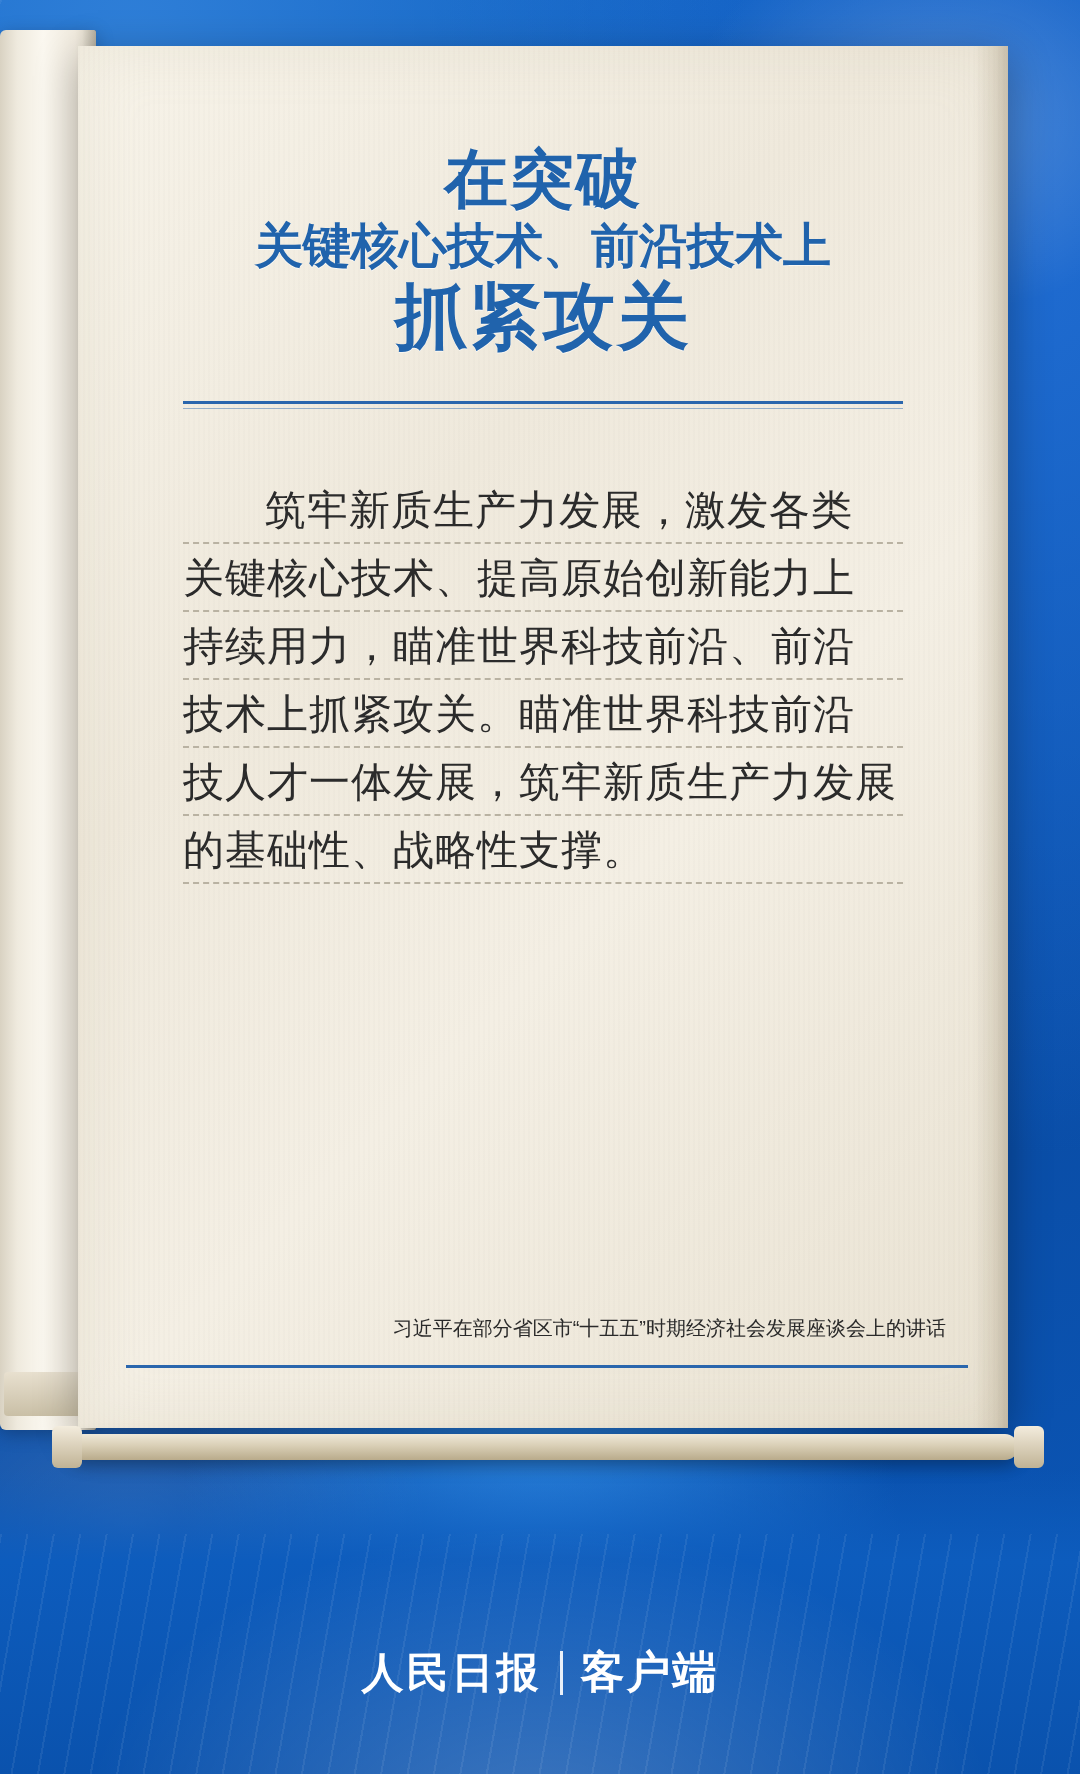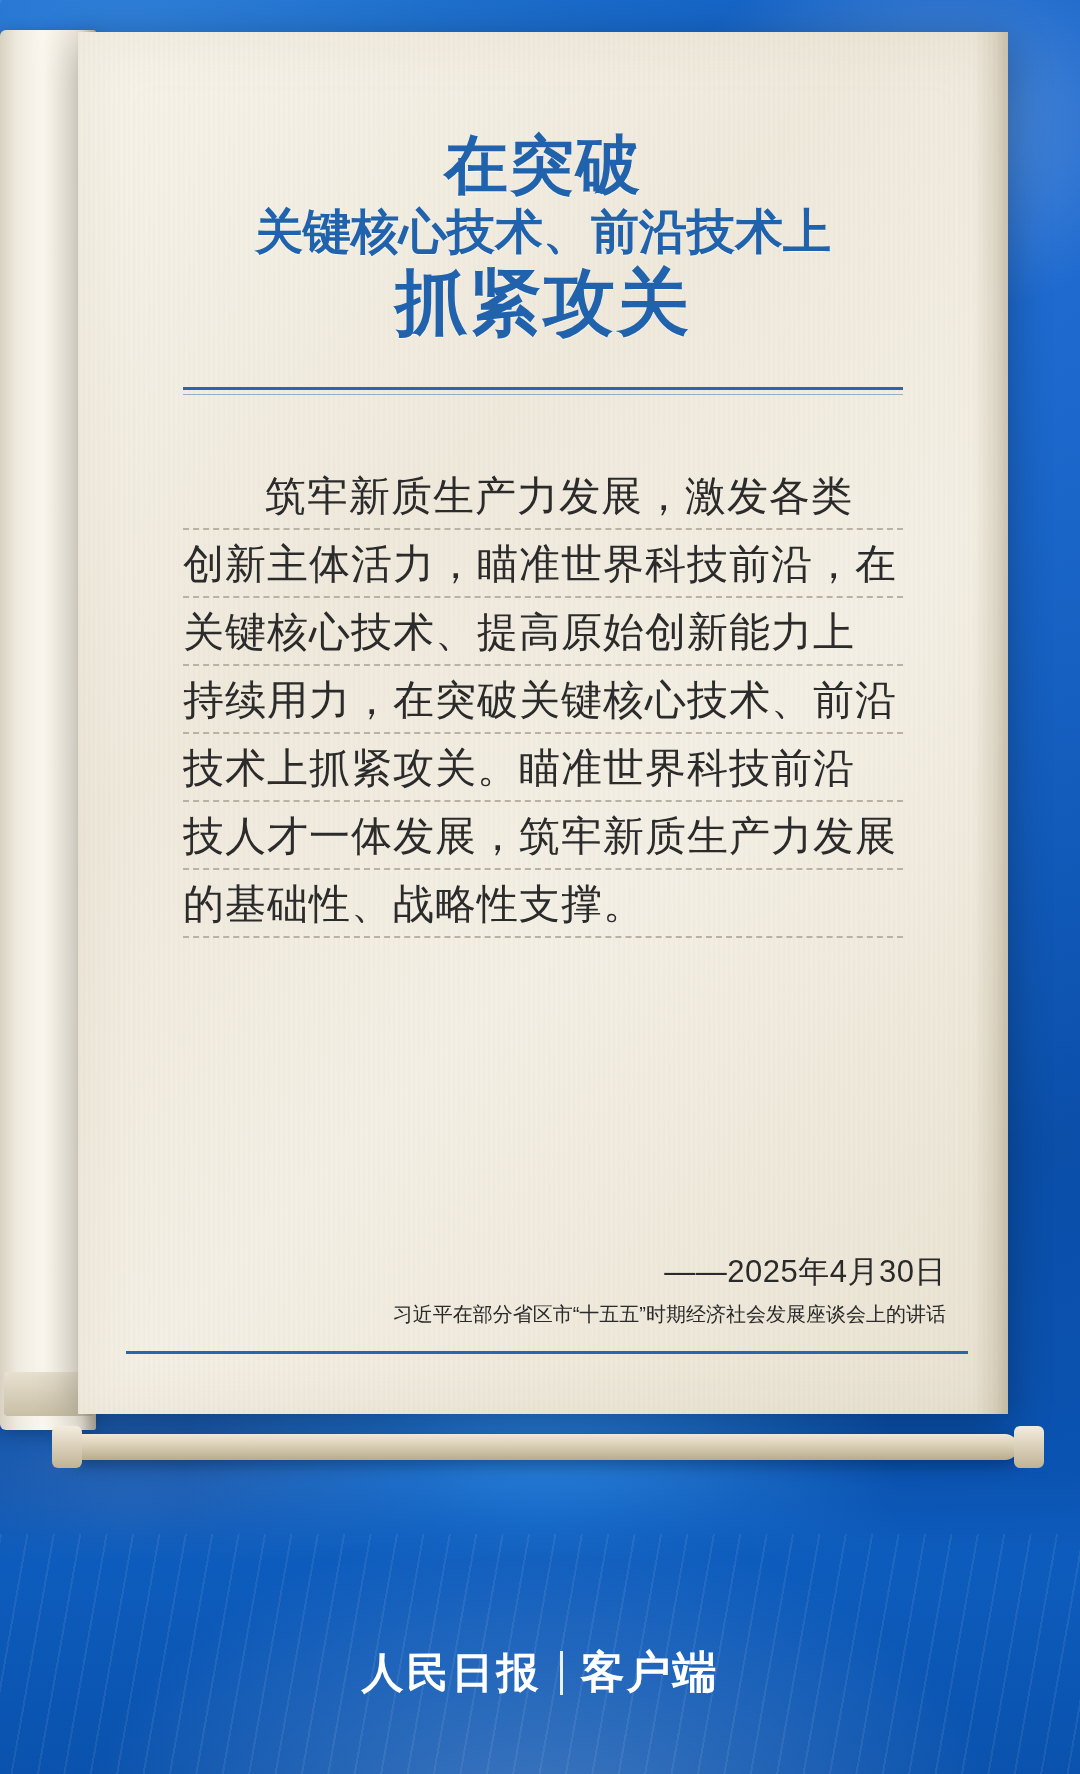--- a/index.html
+++ b/index.html
@@ -76,21 +76,21 @@
   .roll-left-bottom {
     position: absolute;
     left: 4px; bottom: 14px;
     width: 90px; height: 44px;
     background: linear-gradient(180deg, #e8e0cf, #c9bfa6);
     border-radius: 4px;
   }
 
   .paper {
     position: absolute;
-    left: 78px; top: 32px;
+    left: 78px; top: 46px;
     width: 930px;
     height: 1382px;
     background:
       repeating-linear-gradient(90deg, rgba(0,0,0,0.012) 0 2px, rgba(0,0,0,0) 2px 5px),
       linear-gradient(135deg, #f7f3e9 0%, #efe9dc 35%, #f4efe4 60%, #e9e2d2 100%);
     box-shadow: 0 10px 40px rgba(0,0,0,.30), inset 0 0 60px rgba(190,175,145,.18);
   }
   .paper-rollright {
     position: absolute;
     right: 0; top: 0; bottom: 0;
@@ -270,30 +270,28 @@
 
         <div class="title-block">
           <div class="title-line l1">在突破</div>
           <div class="title-line l2">关键核心技术、前沿技术上</div>
           <div class="title-line l3">抓紧攻关</div>
           <div class="rule"></div>
         </div>
 
         <div class="quote">
           <div class="qline first">筑牢新质生产力发展，激发各类</div>
-          <div class="qline">创新主体活力，瞄准世界科技前沿，在</div>
           <div class="qline">关键核心技术、提高原始创新能力上</div>
-          <div class="qline">持续用力，在突破关键核心技术、前沿</div>
+          <div class="qline">持续用力，瞄准世界科技前沿、前沿</div>
           <div class="qline">技术上抓紧攻关。瞄准世界科技前沿</div>
           <div class="qline">技人才一体发展，筑牢新质生产力发展</div>
           <div class="qline">的基础性、战略性支撑。</div>
         </div>
 
         <div class="attrib">
-          <div class="date">——2025年4月30日</div>
           <div class="source">习近平在部分省区市“十五五”时期经济社会发展座谈会上的讲话</div>
         </div>
         <div class="attrib-rule"></div>
       </div>
     </div>
 
     <div class="rod"></div>
     <div class="rod-cap left"></div>
     <div class="rod-cap right"></div>
   </div>

